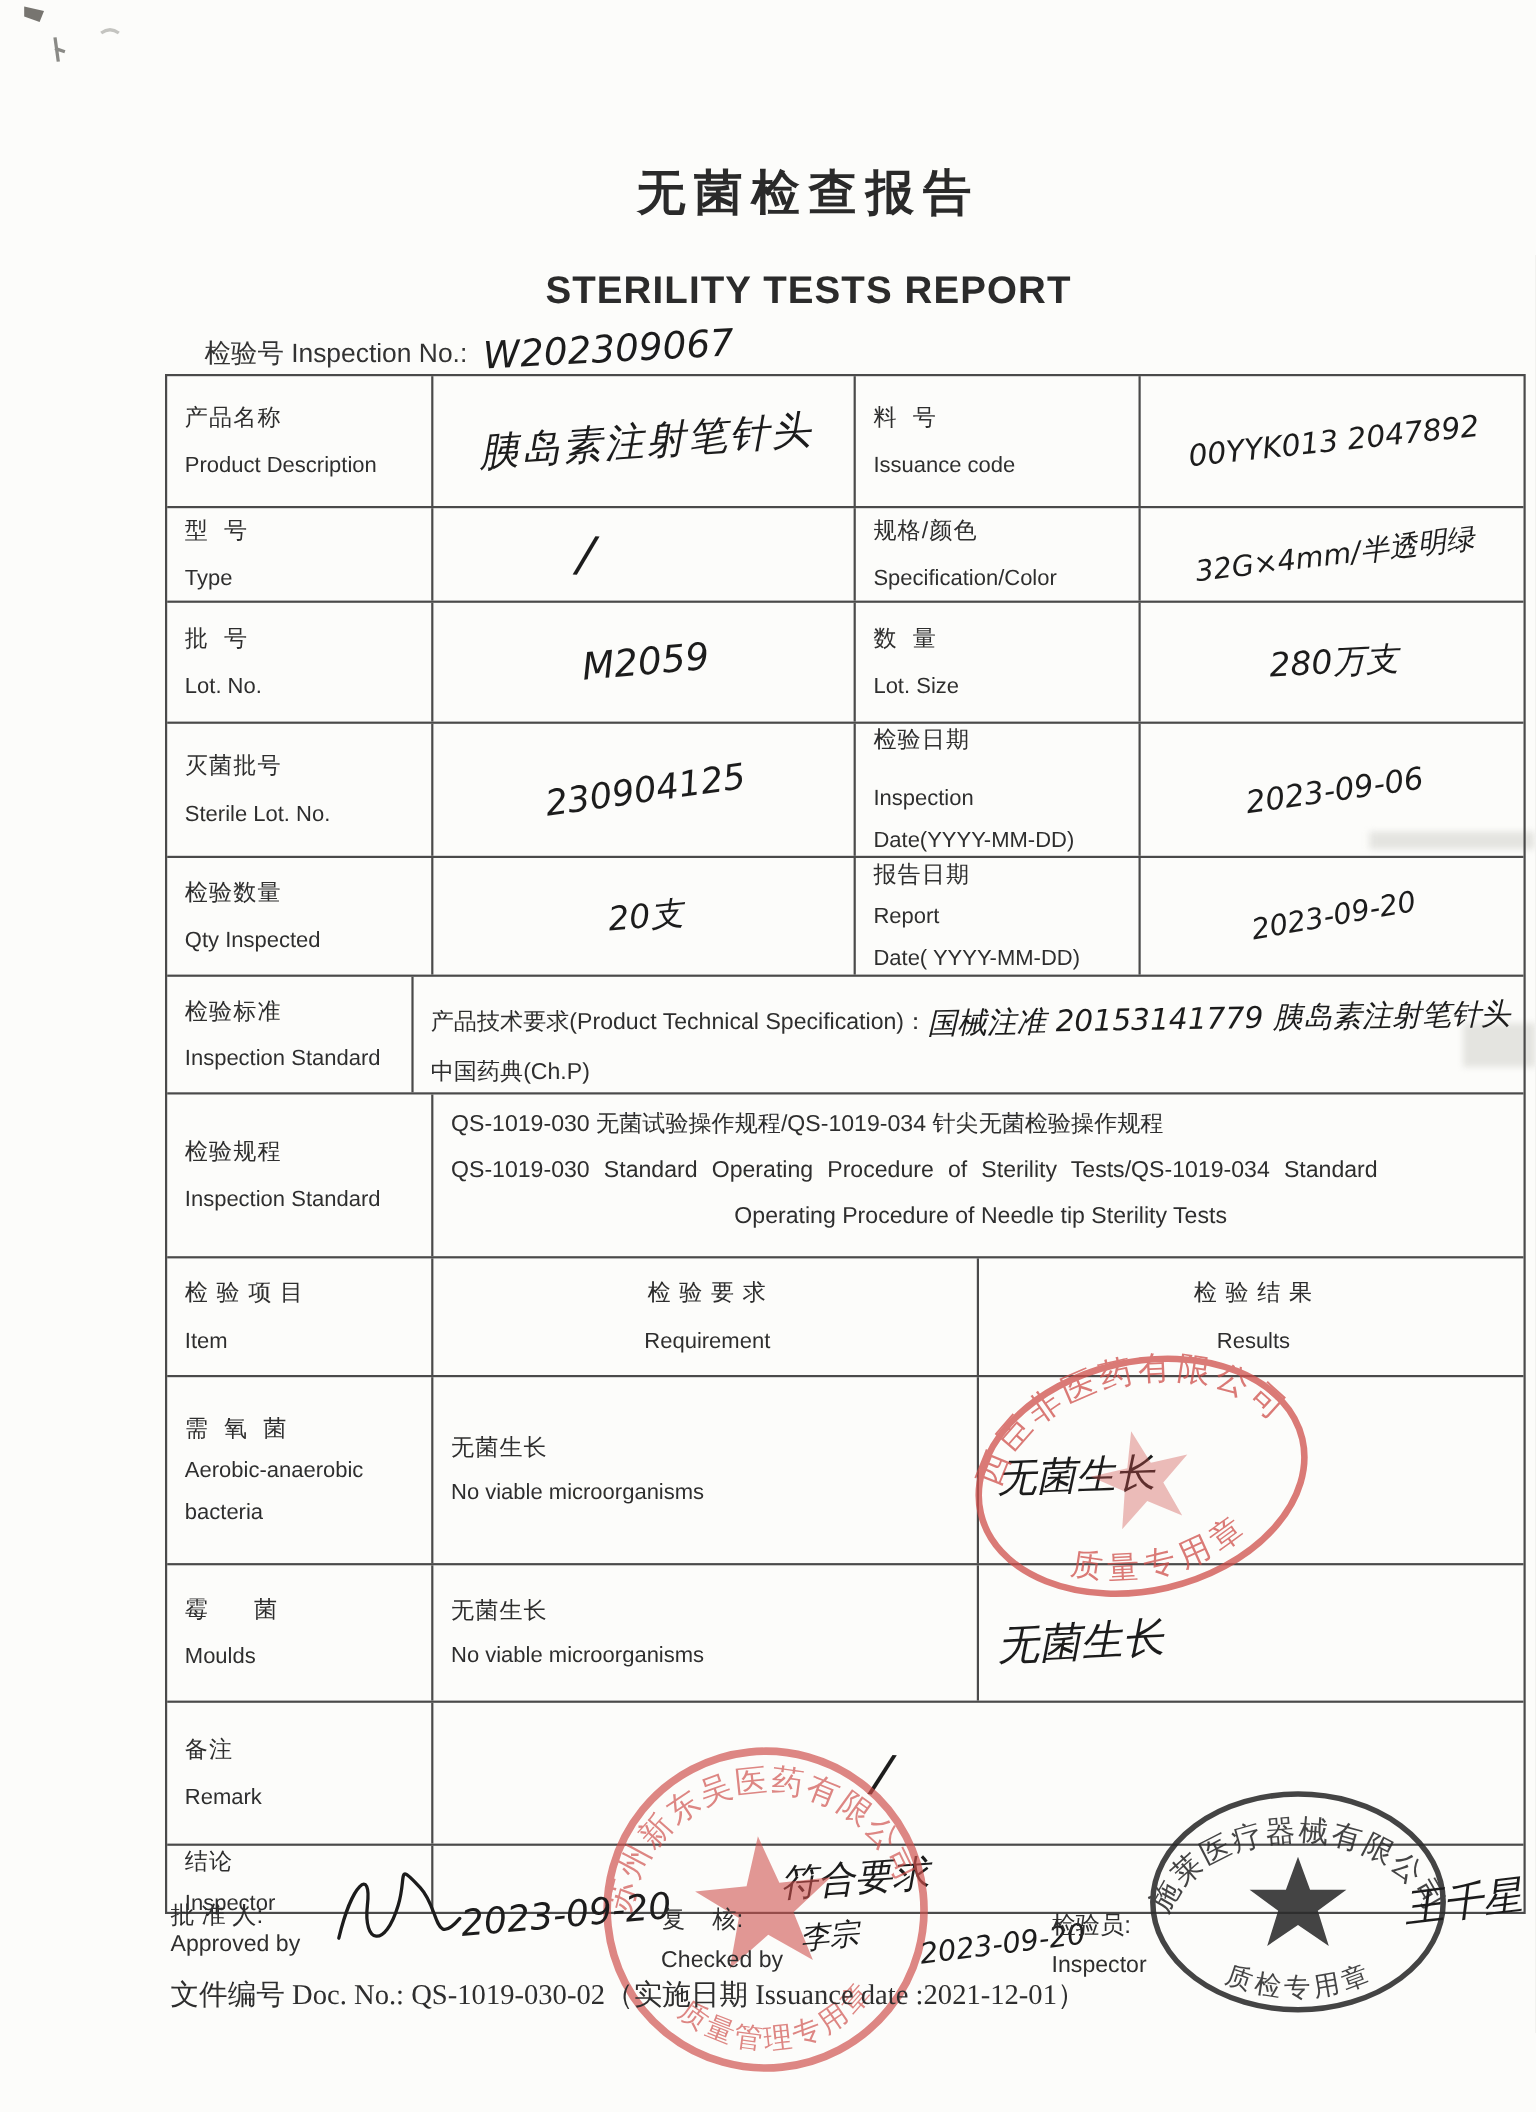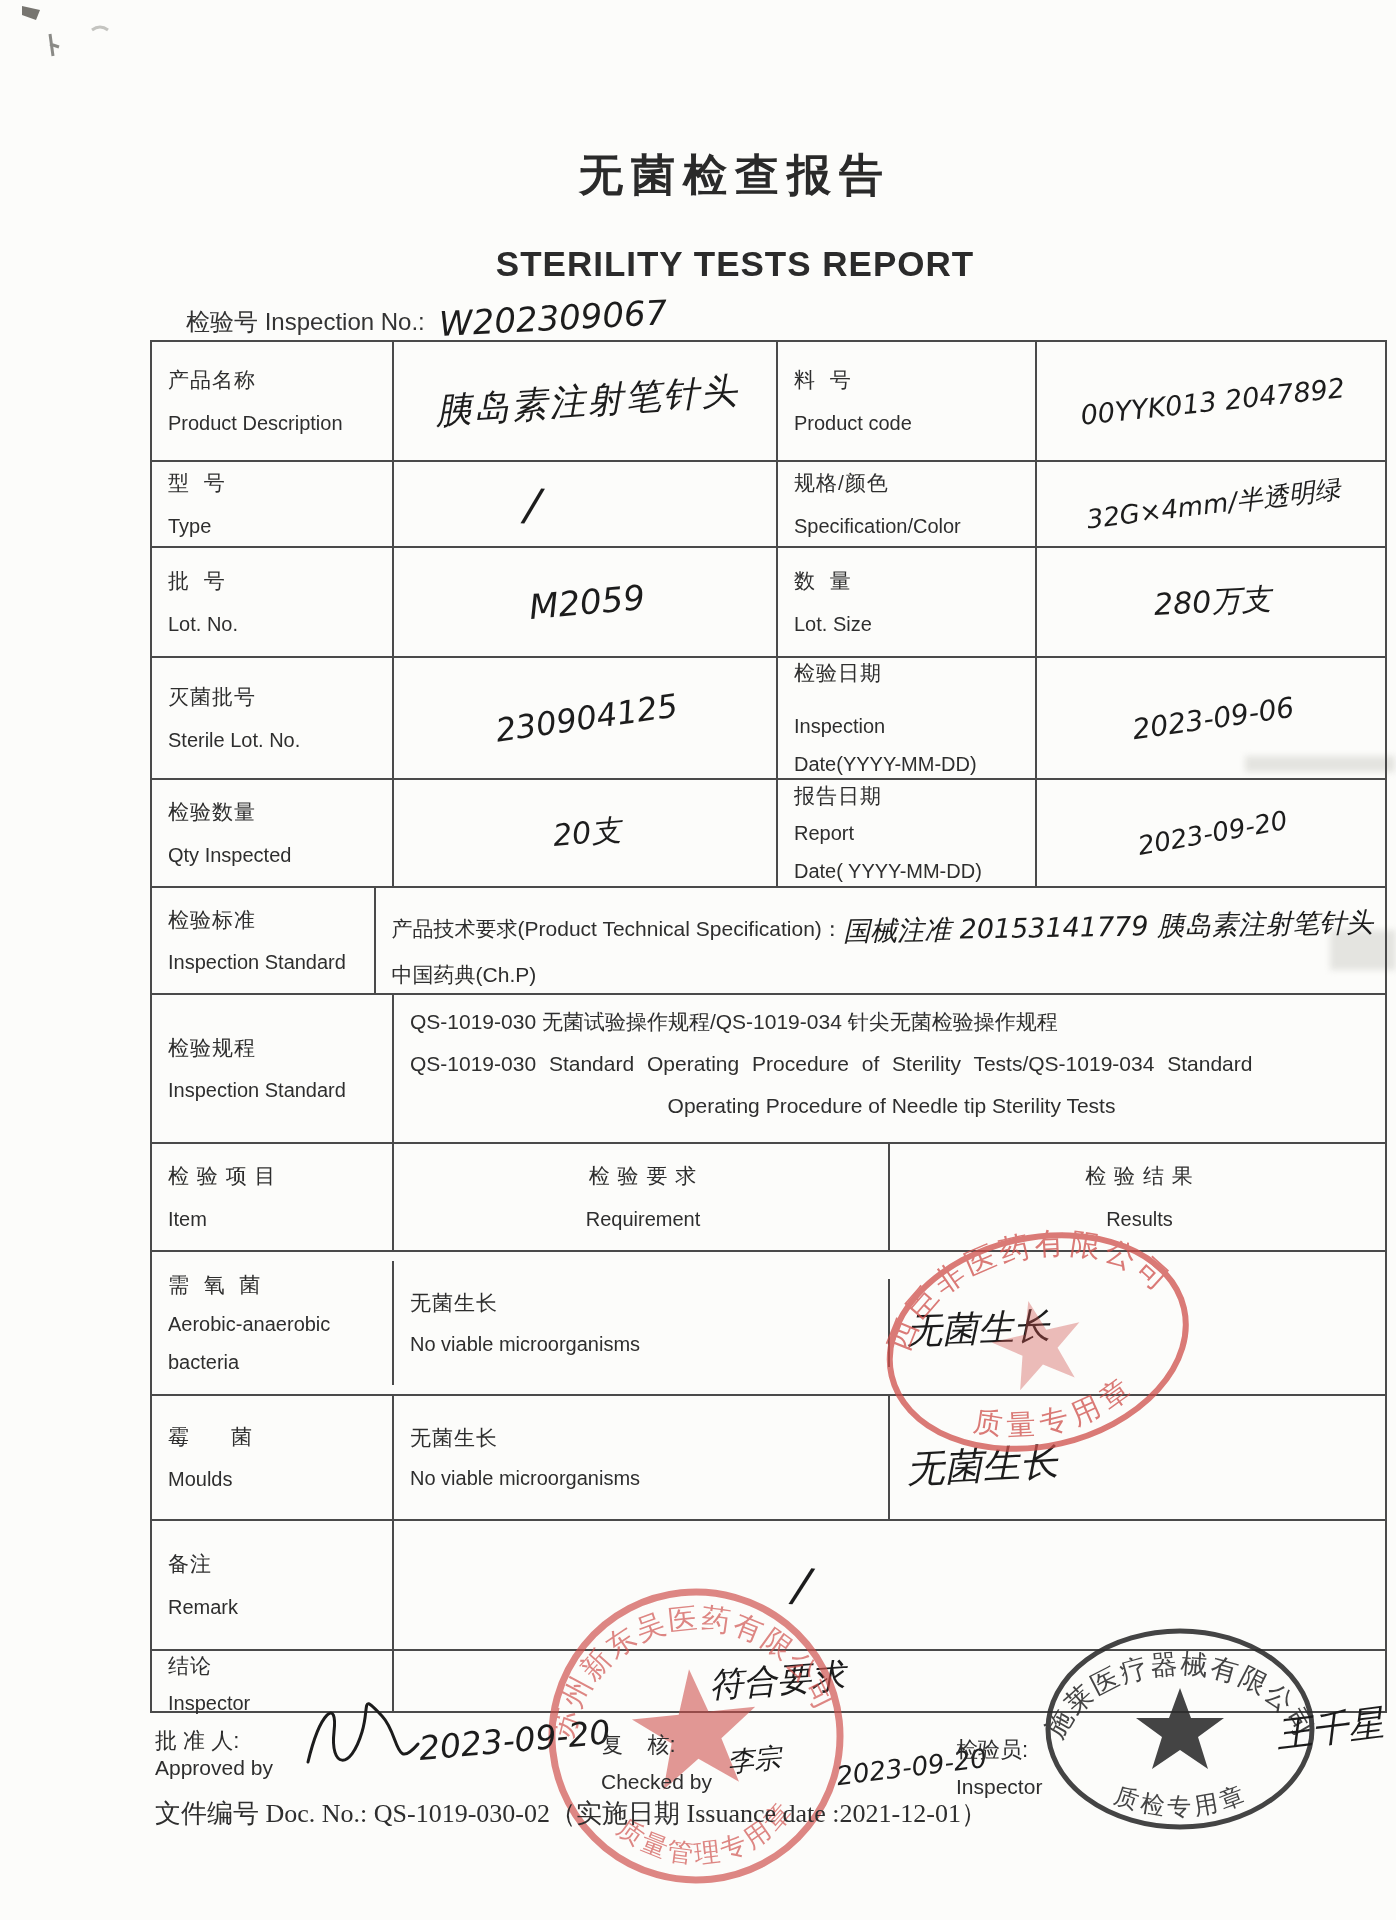--- a/index.html
+++ b/index.html
@@ -65,21 +65,21 @@
     <div class="tr" style="height:120px;">
       <div class="td w1">
         <div class="cn">产品名称</div>
         <div class="en">Product Description</div>
       </div>
       <div class="td w2 vc">
         <span class="hw" style="font-size:36px;transform:rotate(-4deg);letter-spacing:2px;">胰岛素注射笔针头</span>
       </div>
       <div class="td w3">
         <div class="cn">料  号</div>
-        <div class="en">Product code</div>
+        <div class="en">Issuance code</div>
       </div>
       <div class="td w4 vc last">
         <span class="hw" style="font-size:27px;transform:rotate(-6deg);">00YYK013 2047892</span>
       </div>
     </div>
 
     <div class="tr" style="height:86px;">
       <div class="td w1">
         <div class="cn">型  号</div>
         <div class="en">Type</div>
@@ -182,21 +182,21 @@
       <div class="td r2 ctr">
         <div class="cn">检 验 要 求</div>
         <div class="en">Requirement</div>
       </div>
       <div class="td r3 ctr last">
         <div class="cn">检 验 结 果</div>
         <div class="en">Results</div>
       </div>
     </div>
 
-    <div class="tr" style="height:144px;align-items:center;">
+    <div class="tr" style="height:171px;">
       <div class="td w1">
         <div class="cn" style="margin-bottom:8px;">需  氧  菌</div>
         <div class="en">Aerobic-anaerobic</div>
         <div class="en">bacteria</div>
       </div>
       <div class="td r2">
         <div class="cn" style="margin-bottom:10px;">无菌生长</div>
         <div class="en">No viable microorganisms</div>
       </div>
       <div class="td r3 last" style="justify-content:center;">

